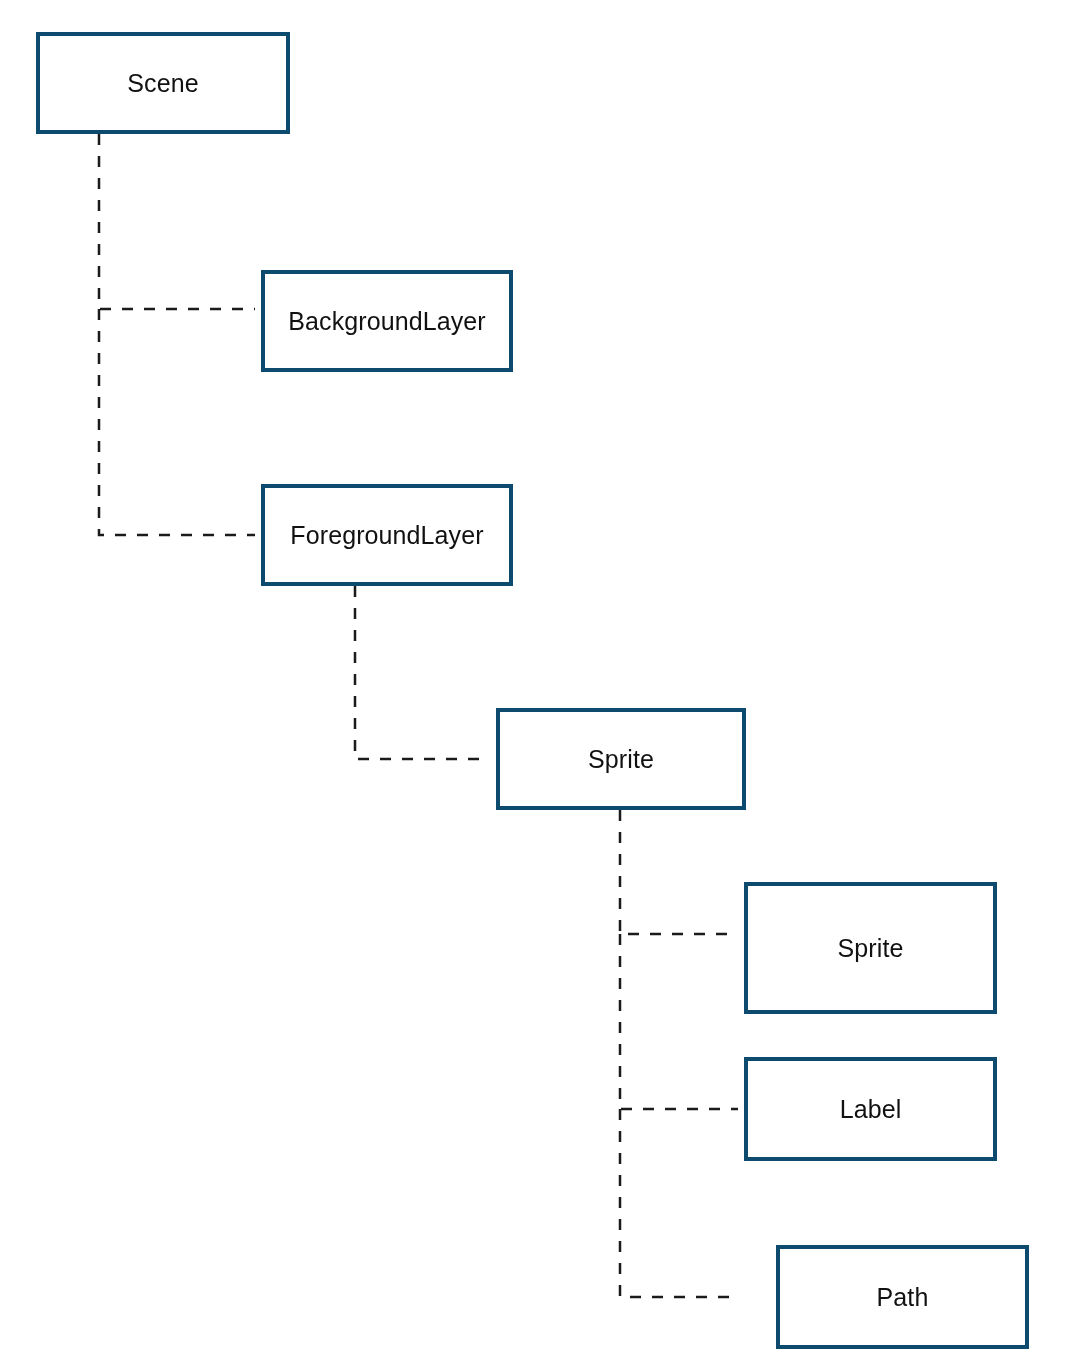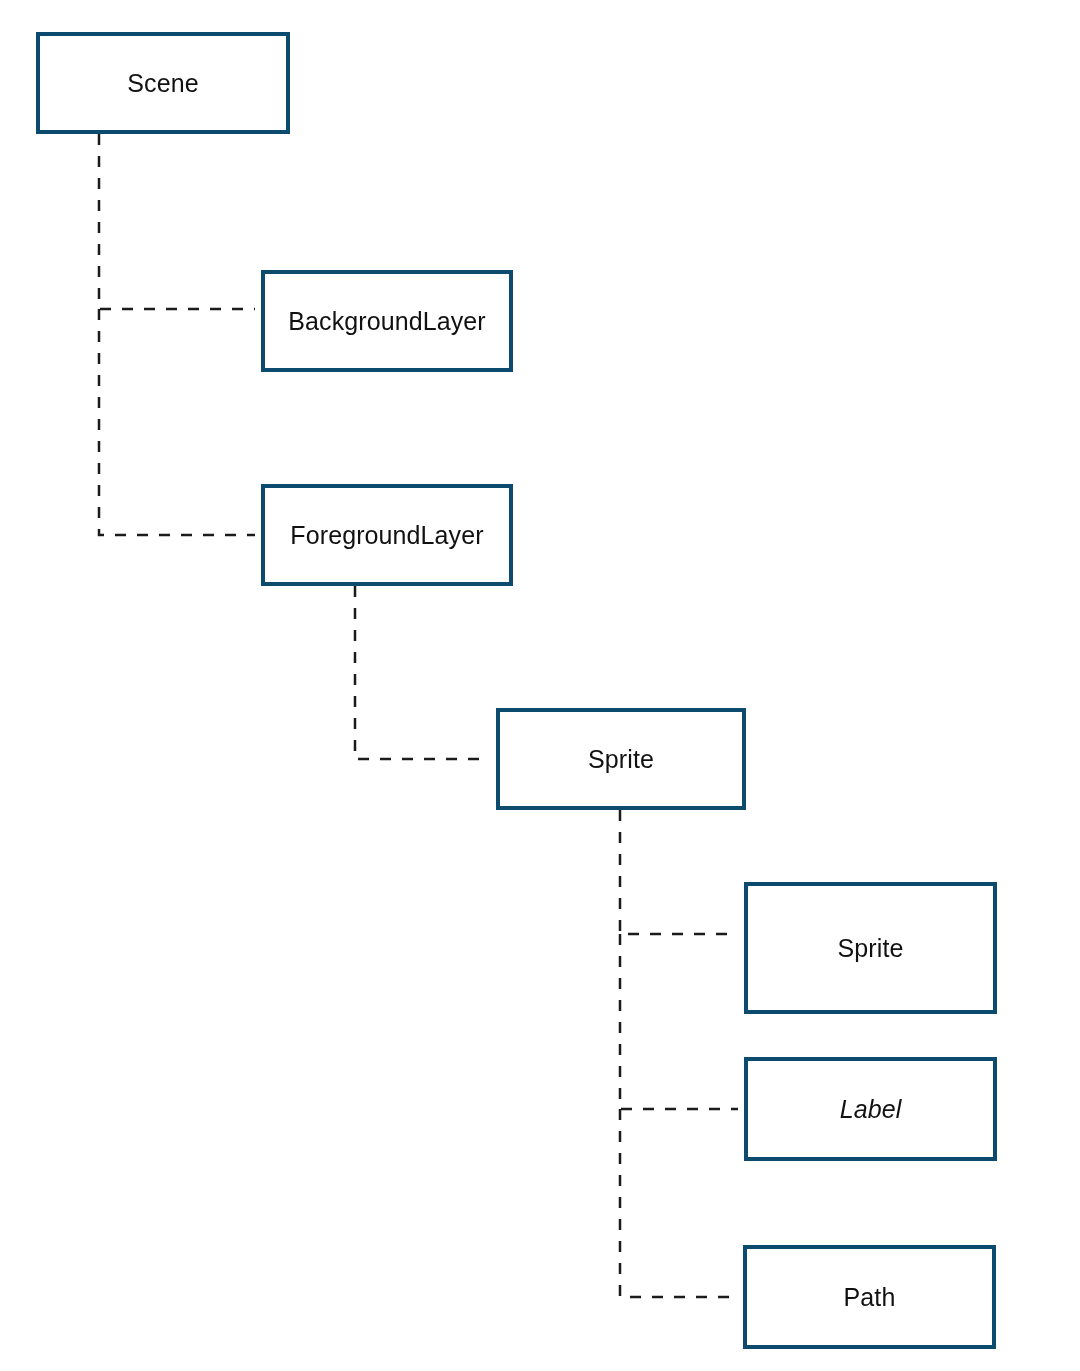--- a/index.html
+++ b/index.html
@@ -80,21 +80,21 @@
   </div>
 
   <div class="node" style="left:496px; top:708px; width:250px; height:102px;">
     <span>Sprite</span>
   </div>
 
   <div class="node" style="left:744px; top:882px; width:253px; height:132px;">
     <span>Sprite</span>
   </div>
 
-  <div class="node" style="left:744px; top:1057px; width:253px; height:104px;font-style:italic;">
+  <div class="node" style="left:744px; top:1057px; width:253px; height:104px;">
     <span>Label</span>
   </div>
 
-  <div class="node" style="left:743px; top:1245px; width:253px; height:104px;align-items:center;">
+  <div class="node" style="left:776px; top:1245px; width:253px; height:104px;align-items:center;">
     <span>Path</span>
   </div>
 
 </div>
 
 </body></html>

